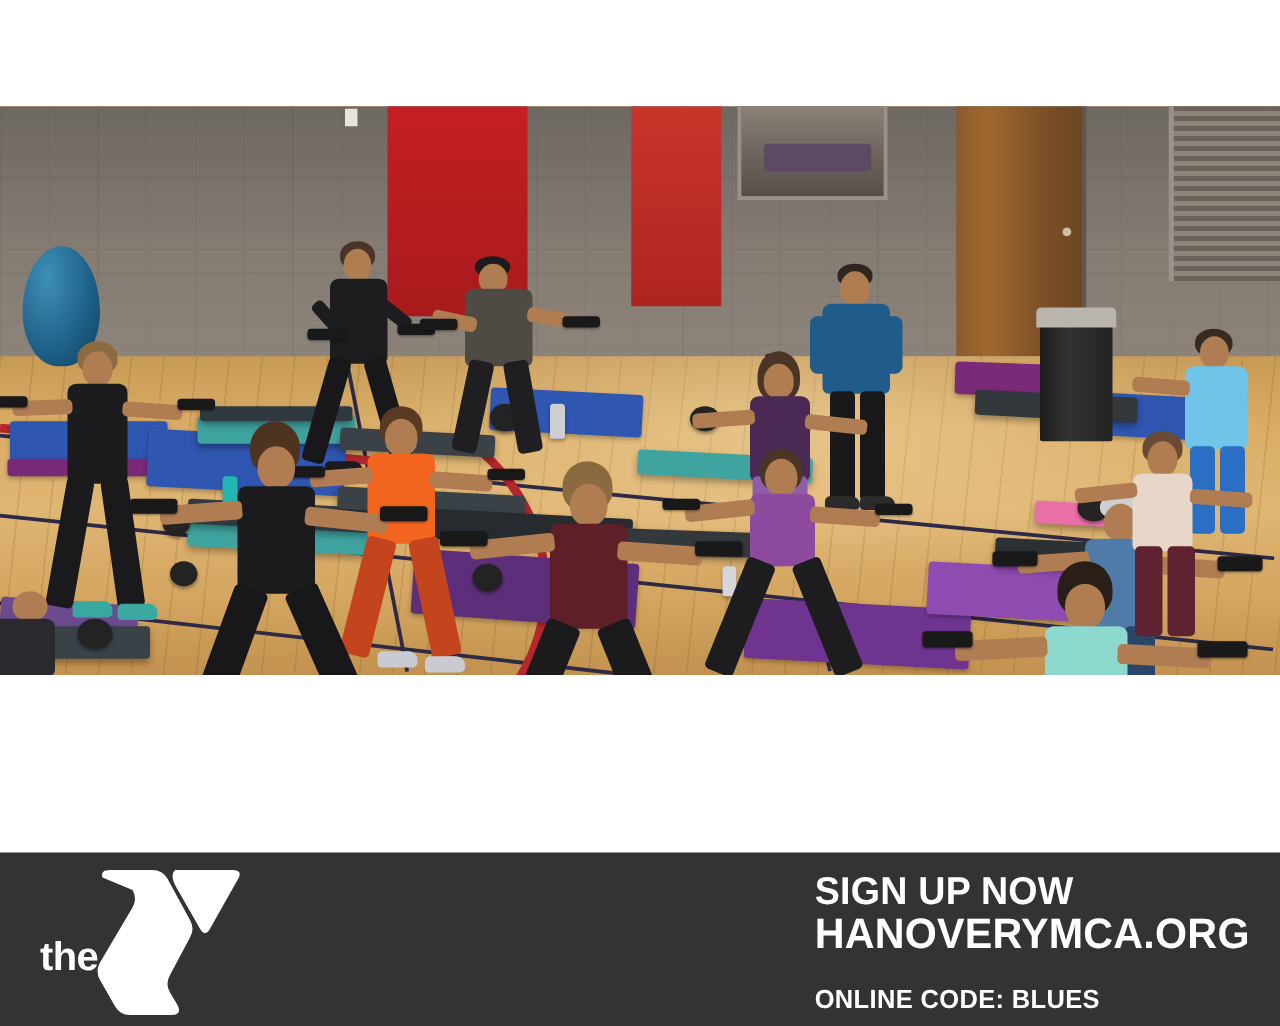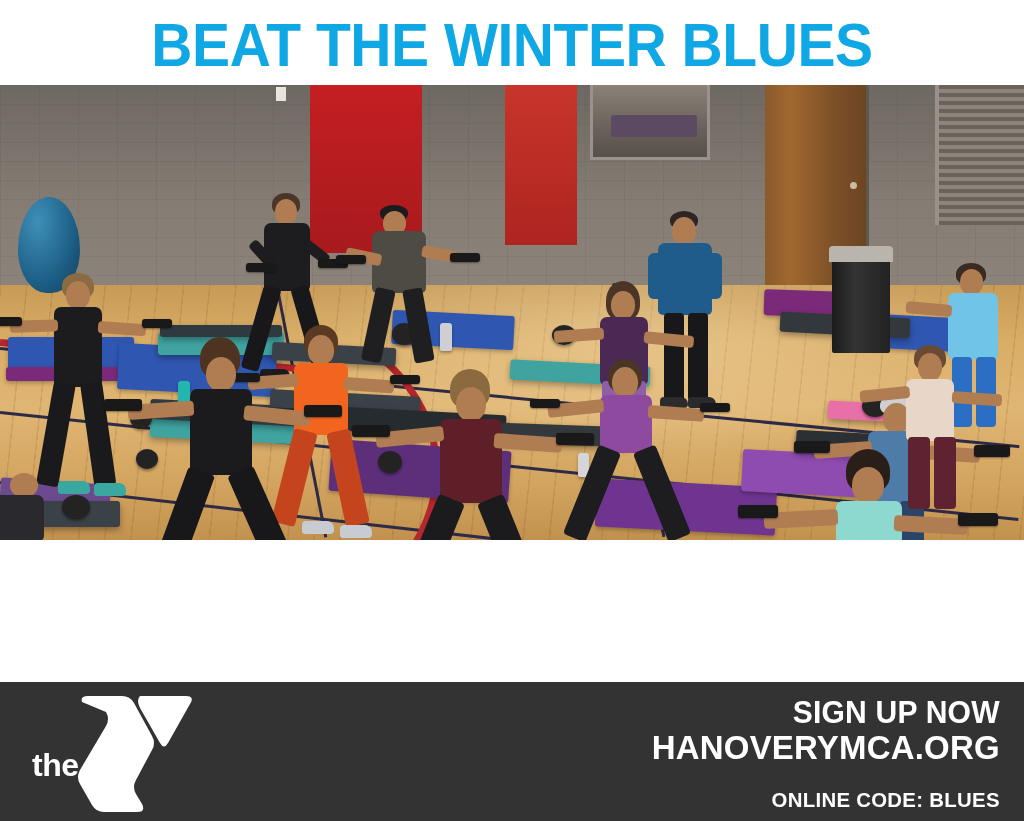--- a/index.html
+++ b/index.html
@@ -320,21 +320,20 @@
     color: #ffffff;
     letter-spacing: 0.6px;
     transform: rotate(-56deg);
     transform-origin: left top;
   }
 
   
   .footer-right {
     position: absolute;
     right: 24px; top: 14px;
-    text-align: right;
   }
   .f-signup {
     font-size: 31px;
     font-weight: 700;
     color: #ffffff;
     line-height: 1.08;
     letter-spacing: 0.2px;
     transform: scaleX(0.97);
     transform-origin: right center;
     white-space: nowrap;
@@ -358,23 +357,20 @@
     transform: scaleX(0.97);
     transform-origin: right center;
     white-space: nowrap;
   }
 </style>
 </head>
 <body>
 
 <div class="flyer">
 
-  <div class="headline-bar">
-    <div class="headline-text">BEAT THE WINTER BLUES</div>
-  </div>
 
   <div class="photo">
     <div class="photo-scene">
 
       <div class="wall"></div>
       <div class="wall-sign"></div>
       <div class="wall-red-left"></div>
       <div class="wall-red-right"></div>
       <div class="wall-window">
         <div class="wall-window-pad"></div>

